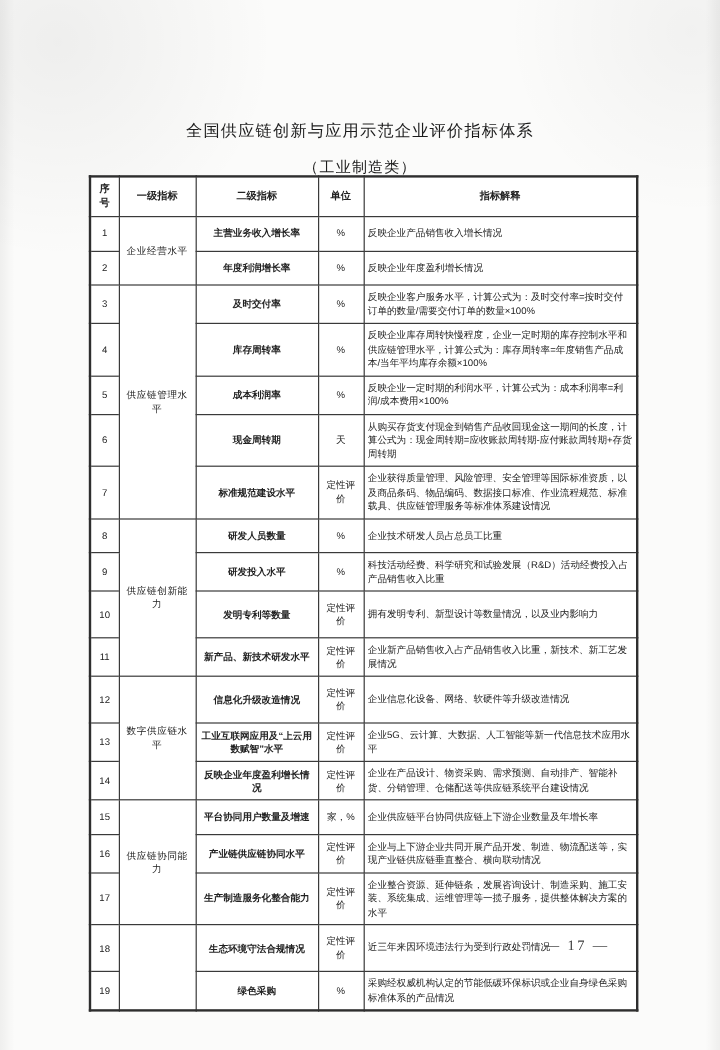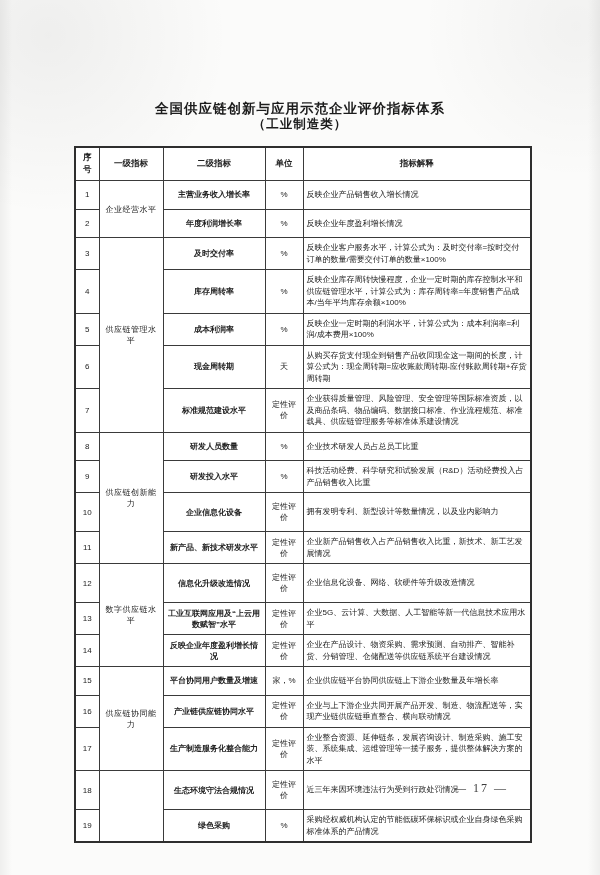--- a/index.html
+++ b/index.html
@@ -15,22 +15,22 @@
     background:
       radial-gradient(circle at 8% 4%, rgba(0,0,0,0.05), rgba(0,0,0,0) 18%),
       radial-gradient(circle at 96% 3%, rgba(0,0,0,0.04), rgba(0,0,0,0) 15%),
       linear-gradient(90deg, rgba(0,0,0,0.05) 0%, rgba(0,0,0,0) 2%, rgba(0,0,0,0) 98%, rgba(0,0,0,0.05) 100%),
       #fbfbfa;
   }
   .title{
     position:absolute;top:101px;left:0;width:600px;
     text-align:center;color:#1c1c1c;
   }
-  .title .t1{font-size:13.5px;font-weight:bold;letter-spacing:1px;line-height:15px;}
-  .title .t2{font-size:12.5px;font-weight:bold;letter-spacing:1px;line-height:15px;margin-top:1px;}
+  .title .t1{font-size:13.5px;font-weight:normal;letter-spacing:1px;line-height:15px;}
+  .title .t2{font-size:12.5px;font-weight:normal;letter-spacing:1px;line-height:15px;margin-top:16px;}
   table.indicators{
     position:absolute;left:74px;top:134px;
     width:456px;
     border-collapse:collapse;
     table-layout:fixed;
     background:#fff;
     margin-top:12px;
   }
   table.indicators col.c-no{width:24px;}
   table.indicators col.c-group{width:64px;}
@@ -141,21 +141,21 @@
           <td class="exp-cell">企业技术研发人员占总员工比重</td>
         </tr>
         <tr>
           <td class="no-cell">9</td>
           <td class="ind-cell">研发投入水平</td>
           <td class="unit-cell">%</td>
           <td class="exp-cell">科技活动经费、科学研究和试验发展（R&amp;D）活动经费投入占产品销售收入比重</td>
         </tr>
         <tr class="r-pad">
           <td class="no-cell">10</td>
-          <td class="ind-cell">企业信息化设备</td>
+          <td class="ind-cell">发明专利等数量</td>
           <td class="unit-cell">定性评价</td>
           <td class="exp-cell">拥有发明专利、新型设计等数量情况，以及业内影响力</td>
         </tr>
         <tr>
           <td class="no-cell">11</td>
           <td class="ind-cell">新产品、新技术研发水平</td>
           <td class="unit-cell">定性评价</td>
           <td class="exp-cell">企业新产品销售收入占产品销售收入比重，新技术、新工艺发展情况</td>
         </tr>
         <tr class="r-pad">

